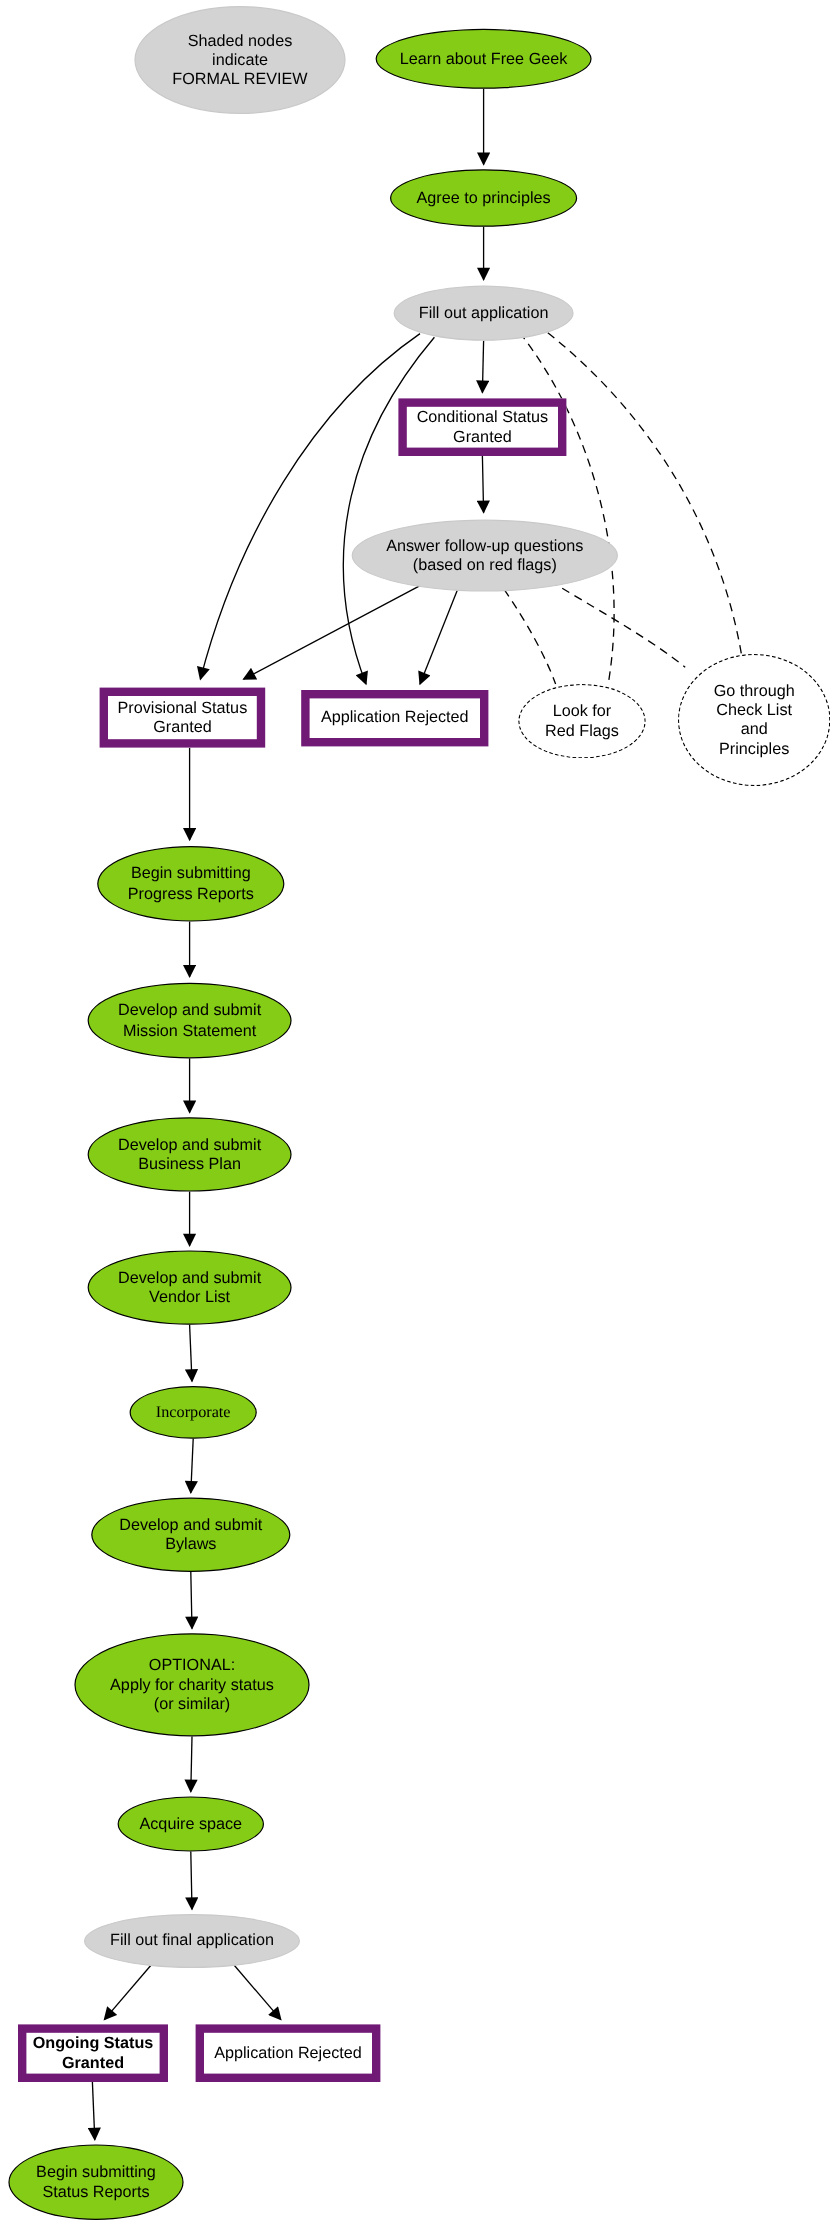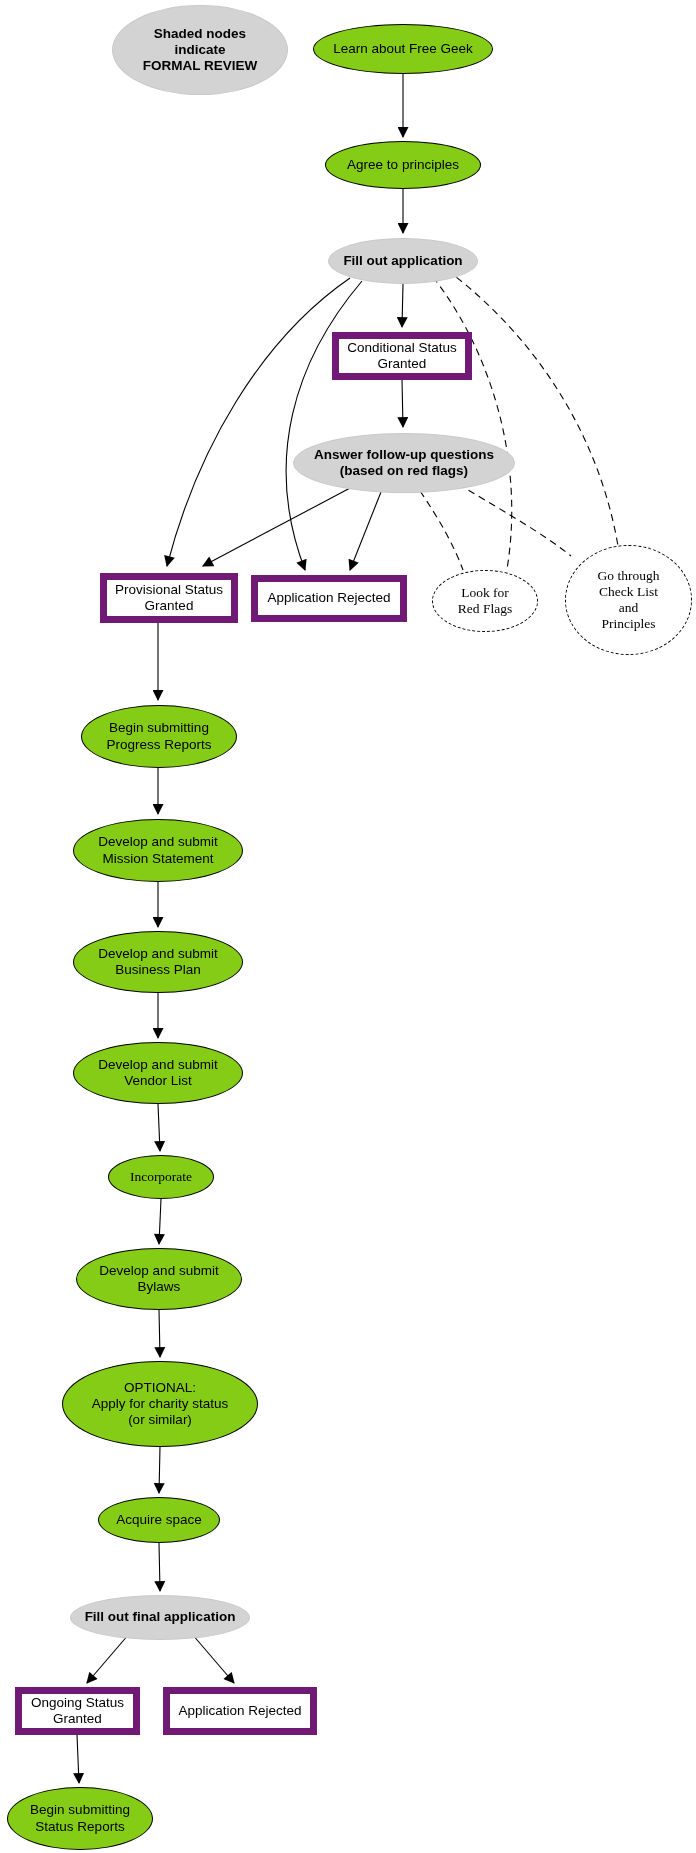--- a/index.html
+++ b/index.html
@@ -17,22 +17,22 @@
     position:absolute;
     display:flex;align-items:center;justify-content:center;
     text-align:center;
     font-size:13.5px;line-height:1.2;color:#000000;
     box-sizing:border-box;
   }
   .node .label{white-space:pre-line;}
   .node.ellipse{border-radius:50%;}
   .node.rect{border-radius:0;}
   .node.plain{background:#84cc16;border:1px solid #000000;}
-  .node.shaded{background:#d3d3d3;border:1px solid #c9c9c9;font-weight:bold;}
-  .node.dashedstyle{background:#ffffff;border:1px dashed #000000;font-family:Liberation Serif, serif;}
+  .node.shaded{background:#d3d3d3;border:1px solid #c9c9c9;}
+  .node.dashedstyle{background:#ffffff;border:1px dashed #000000;}
   .node.bold{background:#ffffff;border:7px solid #701a75;}
 </style>
 </head>
 <body>
 
 <div class="canvas">
   <svg class="edges" id="edges" viewBox="0 0 696 1853" xmlns="http://www.w3.org/2000/svg">
     <defs>
       <marker id="arrow" viewBox="0 0 10 10" refX="9" refY="5" markerWidth="13" markerHeight="11" markerUnits="userSpaceOnUse" orient="auto-start-reverse">
         <path d="M0,0 L10,5 L0,10 z" fill="#000000"></path>
@@ -79,21 +79,21 @@
         <span class="label">Fill out application</span>
       </div>
       <div class="node rect bold" style="left: 332px; top: 332px; width: 140px; height: 48px;">
         <span class="label">Conditional Status
 Granted</span>
       </div>
       <div class="node ellipse shaded" style="left: 293px; top: 433px; width: 222px; height: 60px;">
         <span class="label">Answer follow-up questions
 (based on red flags)</span>
       </div>
-      <div class="node rect bold" style="left: 100px; top: 573px; width: 138px; height: 50px;">
+      <div class="node rect bold" style="left: 83px; top: 573px; width: 138px; height: 50px;">
         <span class="label">Provisional Status
 Granted</span>
       </div>
       <div class="node rect bold" style="left: 251px; top: 575px; width: 156px; height: 47px;">
         <span class="label">Application Rejected</span>
       </div>
       <div class="node ellipse dashedstyle" style="left: 432px; top: 570px; width: 106px; height: 62px;">
         <span class="label">Look for
 Red Flags</span>
       </div>
@@ -130,21 +130,21 @@
         <span class="label">OPTIONAL:
 Apply for charity status
 (or similar)</span>
       </div>
       <div class="node ellipse plain" style="left: 98px; top: 1497px; width: 122px; height: 46px;">
         <span class="label">Acquire space</span>
       </div>
       <div class="node ellipse shaded" style="left: 70px; top: 1595px; width: 180px; height: 45px; justify-content: center;">
         <span class="label">Fill out final application</span>
       </div>
-      <div class="node rect bold" style="left: 15px; top: 1687px; width: 125px; height: 48px;">
+      <div class="node rect bold" style="left: 15px; top: 1687px; width: 125px; height: 48px; font-weight: bold;">
         <span class="label">Ongoing Status
 Granted</span>
       </div>
       <div class="node rect bold" style="left: 163px; top: 1687px; width: 154px; height: 48px;">
         <span class="label">Application Rejected</span>
       </div>
       <div class="node ellipse plain" style="left: 7px; top: 1787px; width: 146px; height: 63px;">
         <span class="label">Begin submitting
 Status Reports</span>
       </div>

